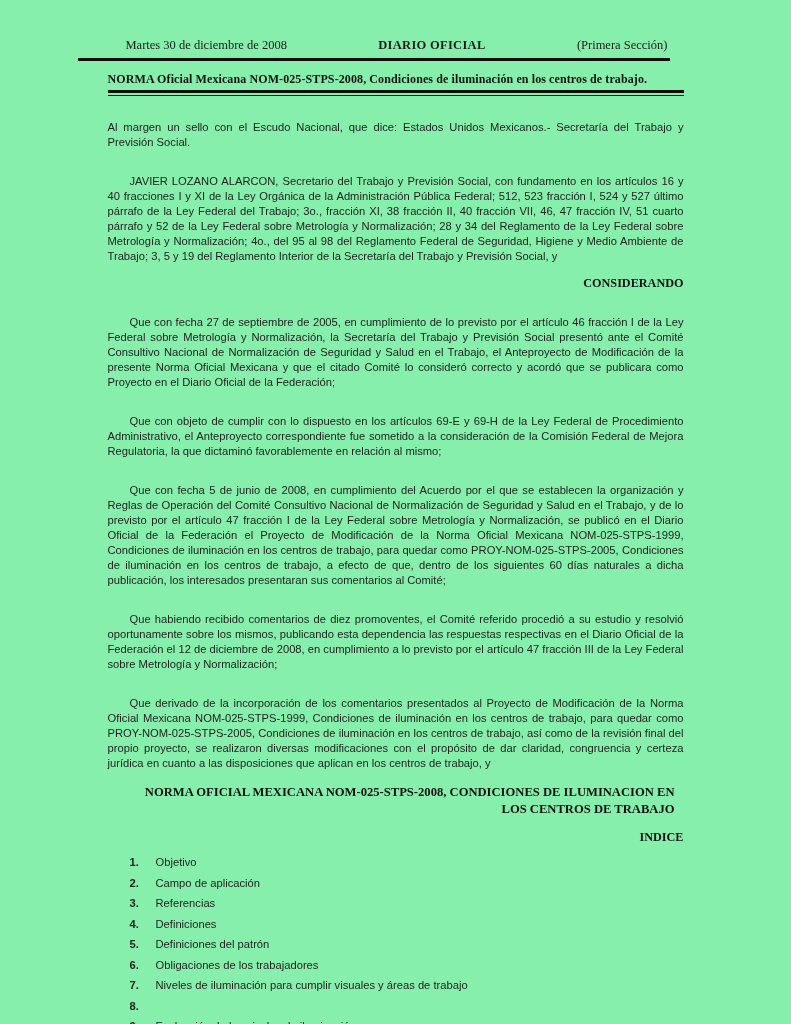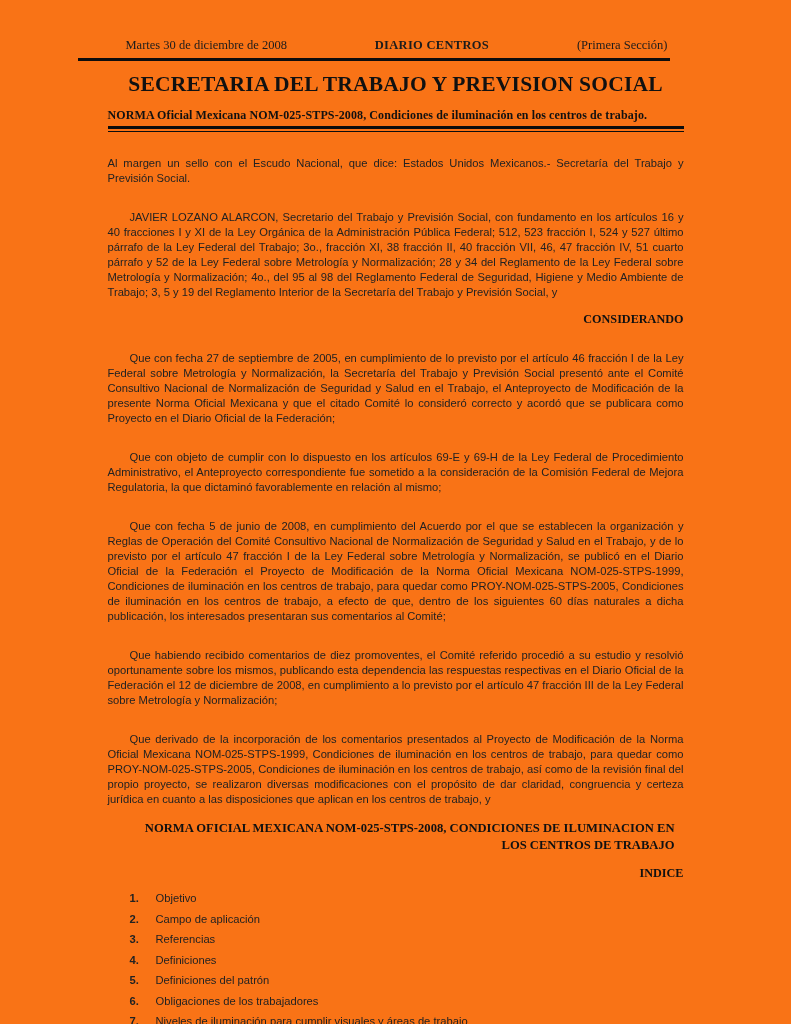--- a/index.html
+++ b/index.html
@@ -2,21 +2,21 @@
 <html><head>
 <meta charset="utf-8">
 <style>
   html, body { margin: 0; padding: 0; }
   body { background: #e8e8e8; }
   .page {
     position: relative;
     width: 791px;
     height: 1024px;
     margin: 0 auto;
-    background: #f97316;
+    background: #86efac;
     color: #1c1c1c;
     overflow: hidden;
     box-sizing: border-box;
     padding-top: 38px;
     font-family: "Liberation Sans", "DejaVu Sans", sans-serif;
   }
   .content {
     width: 576px;
     margin: 0 auto;
   }
@@ -99,25 +99,24 @@
   }
 </style>
 </head>
 <body>
 
 <div class="page">
   <div class="content">
 
     <div class="masthead">
       <span>Martes 30 de diciembre de 2008</span>
-      <span class="pub">DIARIO CENTROS</span>
+      <span class="pub">DIARIO OFICIAL</span>
       <span>(Primera Sección)</span>
     </div>
 
-    <h1 class="doc-title">SECRETARIA DEL TRABAJO Y PREVISION SOCIAL</h1>
 
     <div class="norma-line">NORMA Oficial Mexicana NOM-025-STPS-2008, Condiciones de iluminación en los centros de trabajo.</div>
     <div class="double-rule"></div>
 
     <div class="body-text">
 
       <p class="noindent">Al margen un sello con el Escudo Nacional, que dice: Estados Unidos Mexicanos.- Secretaría del Trabajo y Previsión Social.</p>
       <p>JAVIER LOZANO ALARCON, Secretario del Trabajo y Previsión Social, con fundamento en los artículos 16 y 40 fracciones I y XI de la Ley Orgánica de la Administración Pública Federal; 512, 523 fracción I, 524 y 527 último párrafo de la Ley Federal del Trabajo; 3o., fracción XI, 38 fracción II, 40 fracción VII, 46, 47 fracción IV, 51 cuarto párrafo y 52 de la Ley Federal sobre Metrología y Normalización; 28 y 34 del Reglamento de la Ley Federal sobre Metrología y Normalización; 4o., del 95 al 98 del Reglamento Federal de Seguridad, Higiene y Medio Ambiente de Trabajo; 3, 5 y 19 del Reglamento Interior de la Secretaría del Trabajo y Previsión Social, y</p>
 
       <h2 class="center-heading">CONSIDERANDO</h2>

